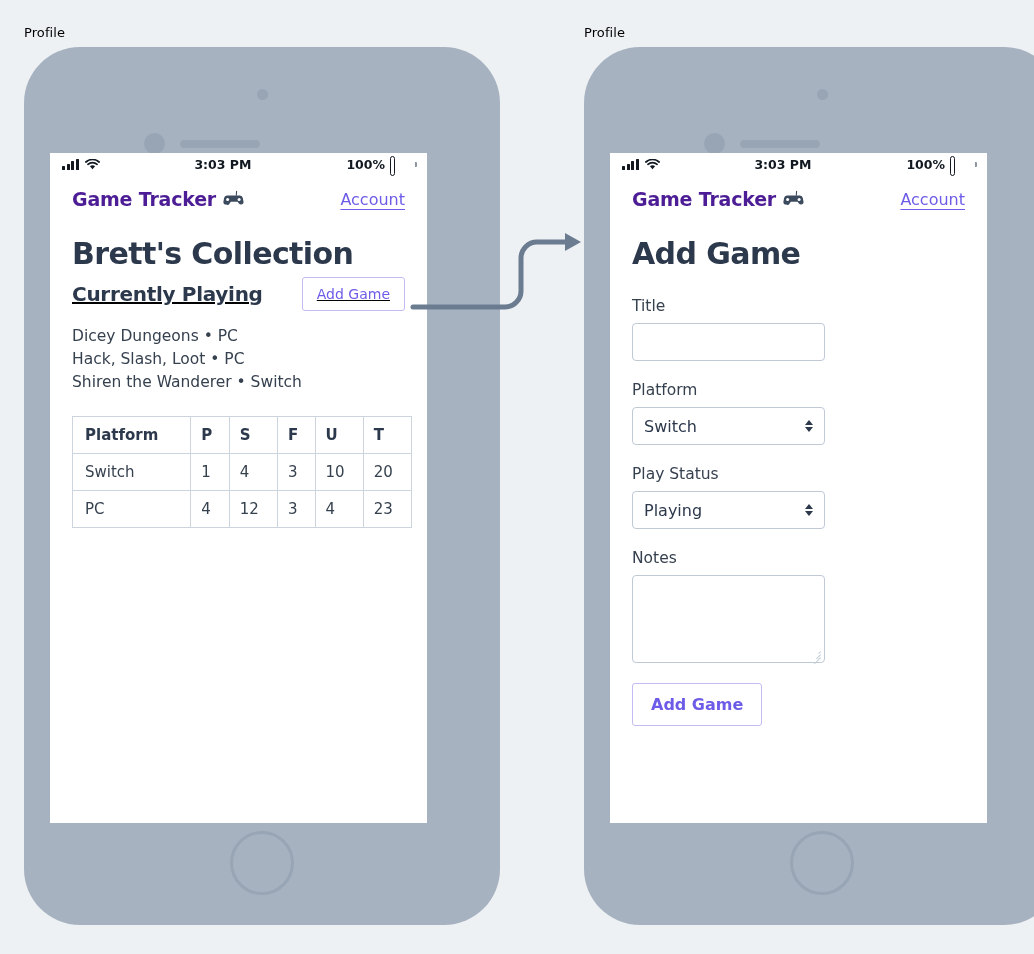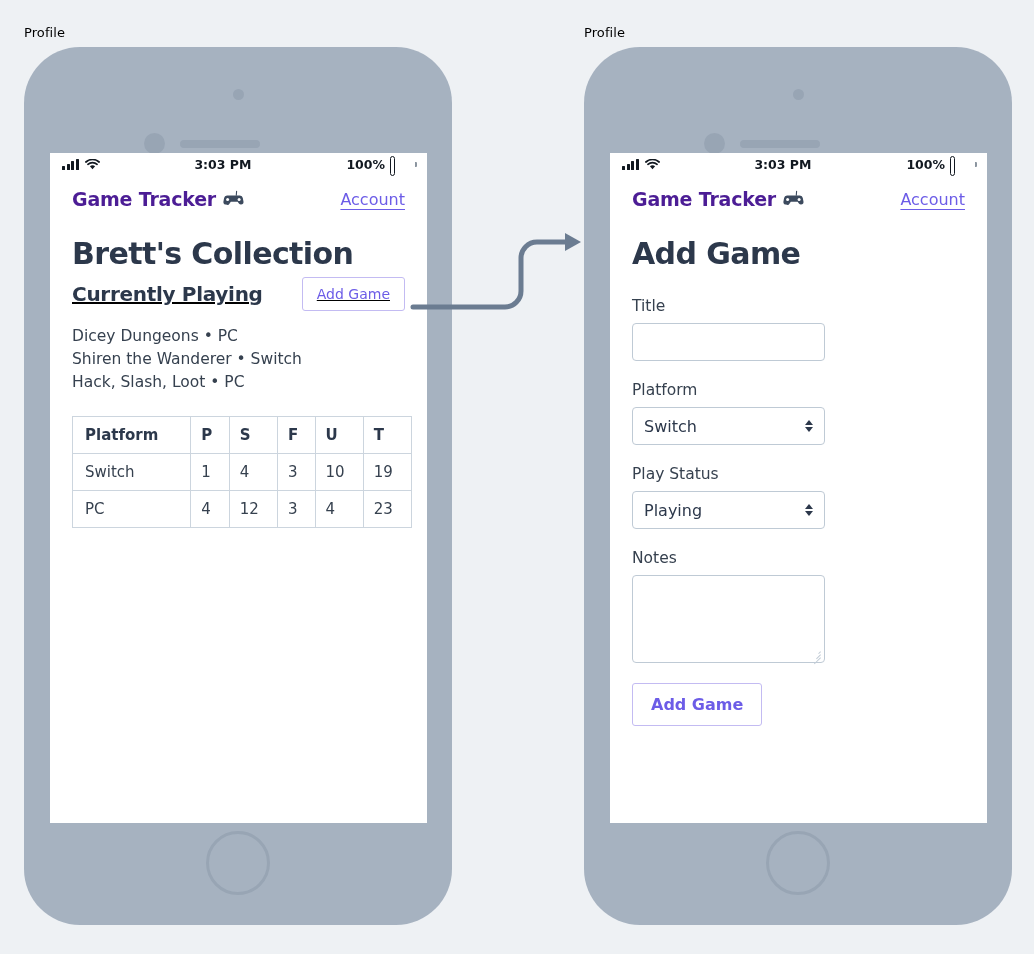--- a/index.html
+++ b/index.html
@@ -17,21 +17,21 @@
     position: absolute;
     font-size: 13px;
     color: #000000;
     font-family: "DejaVu Sans", "Liberation Sans", sans-serif;
     letter-spacing: .1px;
   }
 
   
   .phone {
     position: absolute;
-    width: 428px; height: 878px;
+    width: 476px; height: 878px;
     background: #a6b2c0;
     border-radius: 56px;
   }
   .phone-cam {
     position: absolute; left: 50%; top: 42px;
     width: 11px; height: 11px; margin-left: -5px;
     background: #98a5b4; border-radius: 50%;
   }
   .phone-sensor {
     position: absolute; left: 120px; top: 86px;
@@ -284,43 +284,43 @@
       <div class="page-body">
         <div class="page-title">Brett's Collection</div>
 
         <div class="section-row">
           <div class="section-title">Currently Playing</div>
           <button class="btn-outline">Add Game</button>
         </div>
 
         <div class="playing-list">
           <div class="playing-item">Dicey Dungeons • PC</div>
+          <div class="playing-item">Hack, Slash, Loot • PC</div>
           <div class="playing-item">Shiren the Wanderer • Switch</div>
-          <div class="playing-item">Hack, Slash, Loot • PC</div>
         </div>
 
         <table class="stats">
           <thead>
             <tr>
               <th>Platform</th>
               <th class="num">P</th>
               <th class="num">S</th>
               <th class="num">F</th>
               <th class="num">U</th>
               <th class="num">T</th>
             </tr>
           </thead>
           <tbody>
             <tr>
               <td>Switch</td>
               <td class="num">1</td>
               <td class="num">4</td>
               <td class="num">3</td>
               <td class="num">10</td>
-              <td class="num">19</td>
+              <td class="num">20</td>
             </tr>
             <tr>
               <td>PC</td>
               <td class="num">4</td>
               <td class="num">12</td>
               <td class="num">3</td>
               <td class="num">4</td>
               <td class="num">23</td>
             </tr>
           </tbody>

